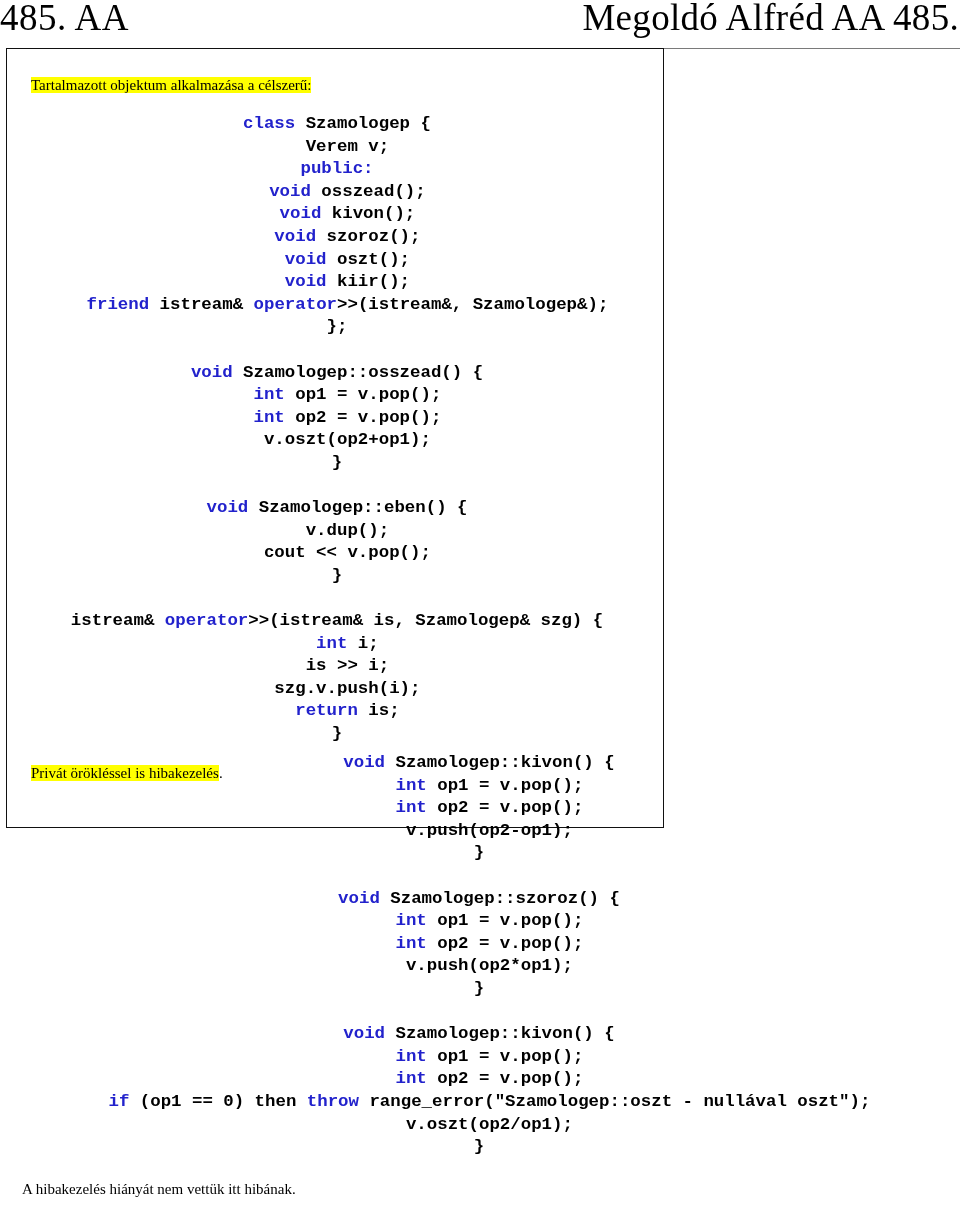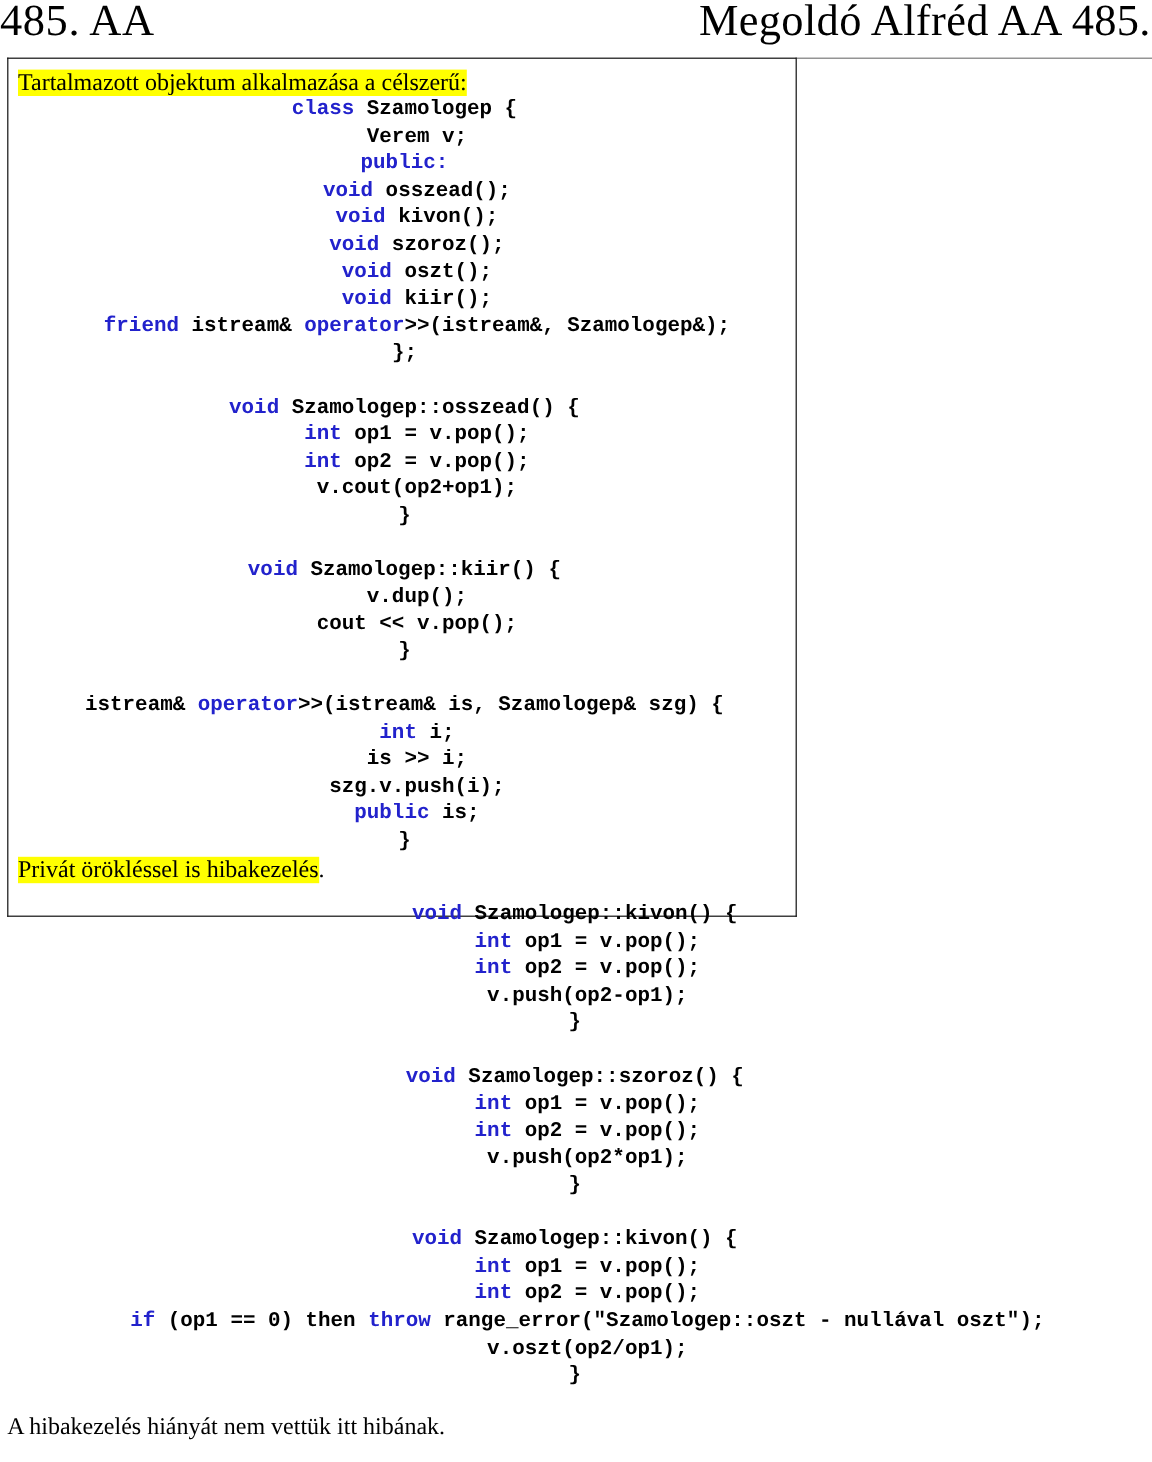--- a/index.html
+++ b/index.html
@@ -71,24 +71,24 @@
     border: none;
     border-top: 1.2px solid #7a7a7a;
     vertical-align: top;
     padding: 0;
     background: #ffffff;
   }
 
   
   .prose {
     font-family: "Liberation Serif", "DejaVu Serif", serif;
-    font-size: 20px;
+    font-size: 15px;
     line-height: 23px;
     white-space: pre-wrap;
-    margin: 0;
+    margin: 16px;
   }
   .hl {
     background: #ffff00;
   }
 
   .code {
     font-family: "Liberation Mono", "DejaVu Sans Mono", monospace;
     font-size: 17.4px;
     line-height: 22.6px;
     font-weight: bold;
@@ -139,37 +139,37 @@
 <span class="kw">  void</span><span> oszt();</span>
 <span class="kw">  void</span><span> kiir();</span>
 <span class="kw">  friend</span><span> istream&amp; </span><span class="kw">operator</span><span>&gt;&gt;(istream&amp;, Szamologep&amp;);</span>
 <span>};</span></div>
 
         <div class="blank"></div>
 
         <div class="code"><span class="kw">void</span><span> Szamologep::osszead() {</span>
 <span class="kw">  int</span><span> op1 = v.pop();</span>
 <span class="kw">  int</span><span> op2 = v.pop();</span>
-<span>  v.cout(op2+op1);</span>
+<span>  v.oszt(op2+op1);</span>
 <span>}</span></div>
 
         <div class="blank"></div>
 
-        <div class="code"><span class="kw">void</span><span> Szamologep::kiir() {</span>
+        <div class="code"><span class="kw">void</span><span> Szamologep::eben() {</span>
 <span>  v.dup();</span>
 <span>  cout &lt;&lt; v.pop();</span>
 <span>}</span></div>
 
         <div class="blank"></div>
 
         <div class="code"><span>istream&amp; </span><span class="kw">operator</span><span>&gt;&gt;(istream&amp; is, Szamologep&amp; szg) {</span>
 <span class="kw">  int</span><span> i;</span>
 <span>  is &gt;&gt; i;</span>
 <span>  szg.v.push(i);</span>
-<span class="kw">  public</span><span> is;</span>
+<span class="kw">  return</span><span> is;</span>
 <span>}</span></div>
 
         <p class="prose"><span class="hl">Privát örökléssel is hibakezelés</span><span>.</span></p>
 
       </td>
       <td class="cell-side">
         <span></span>
       </td>
     </tr>
   </tbody>

